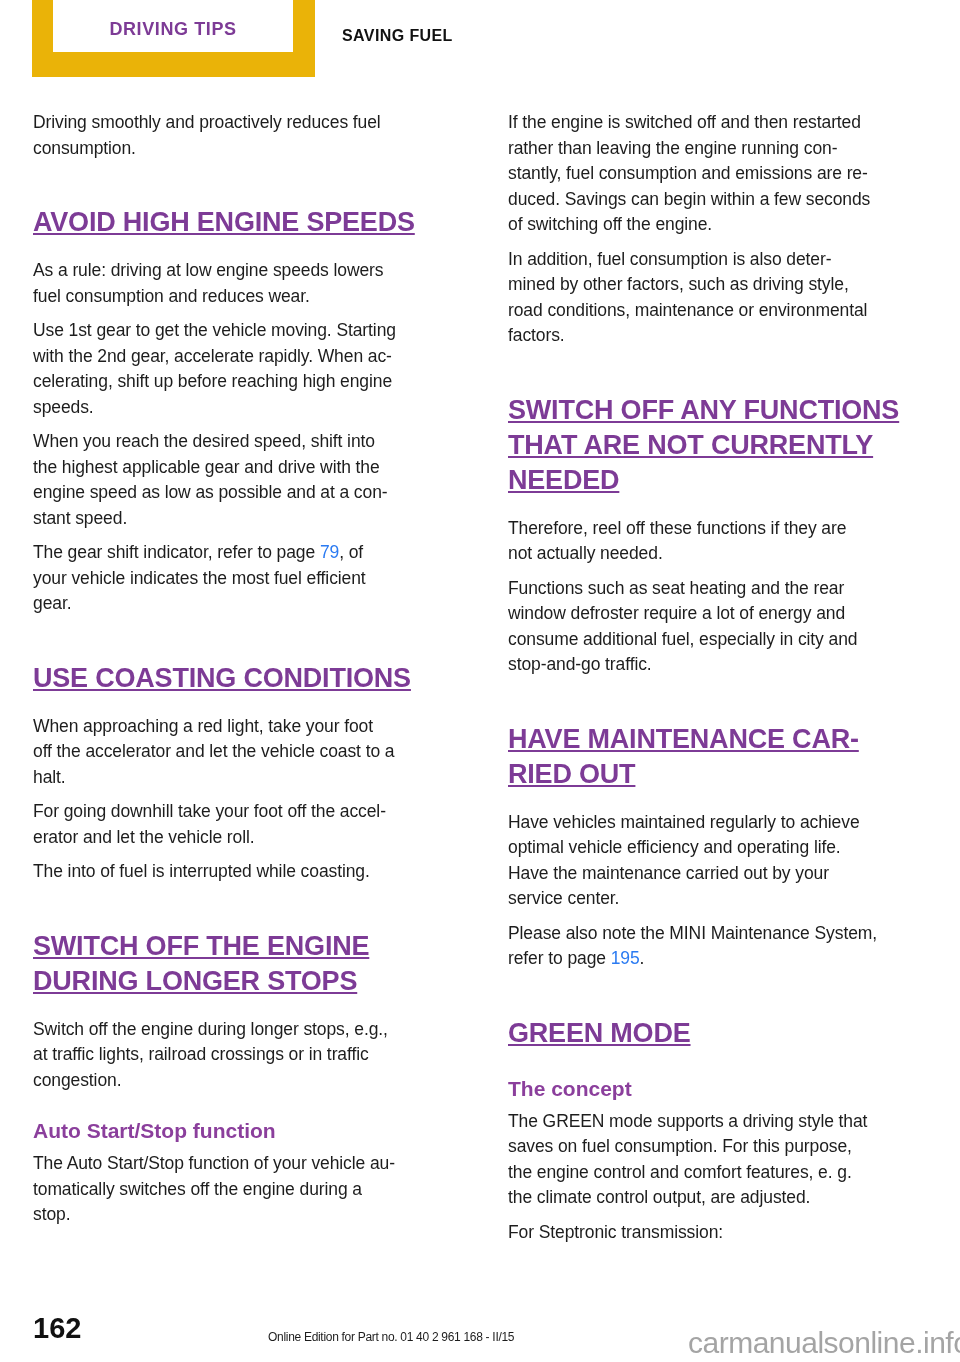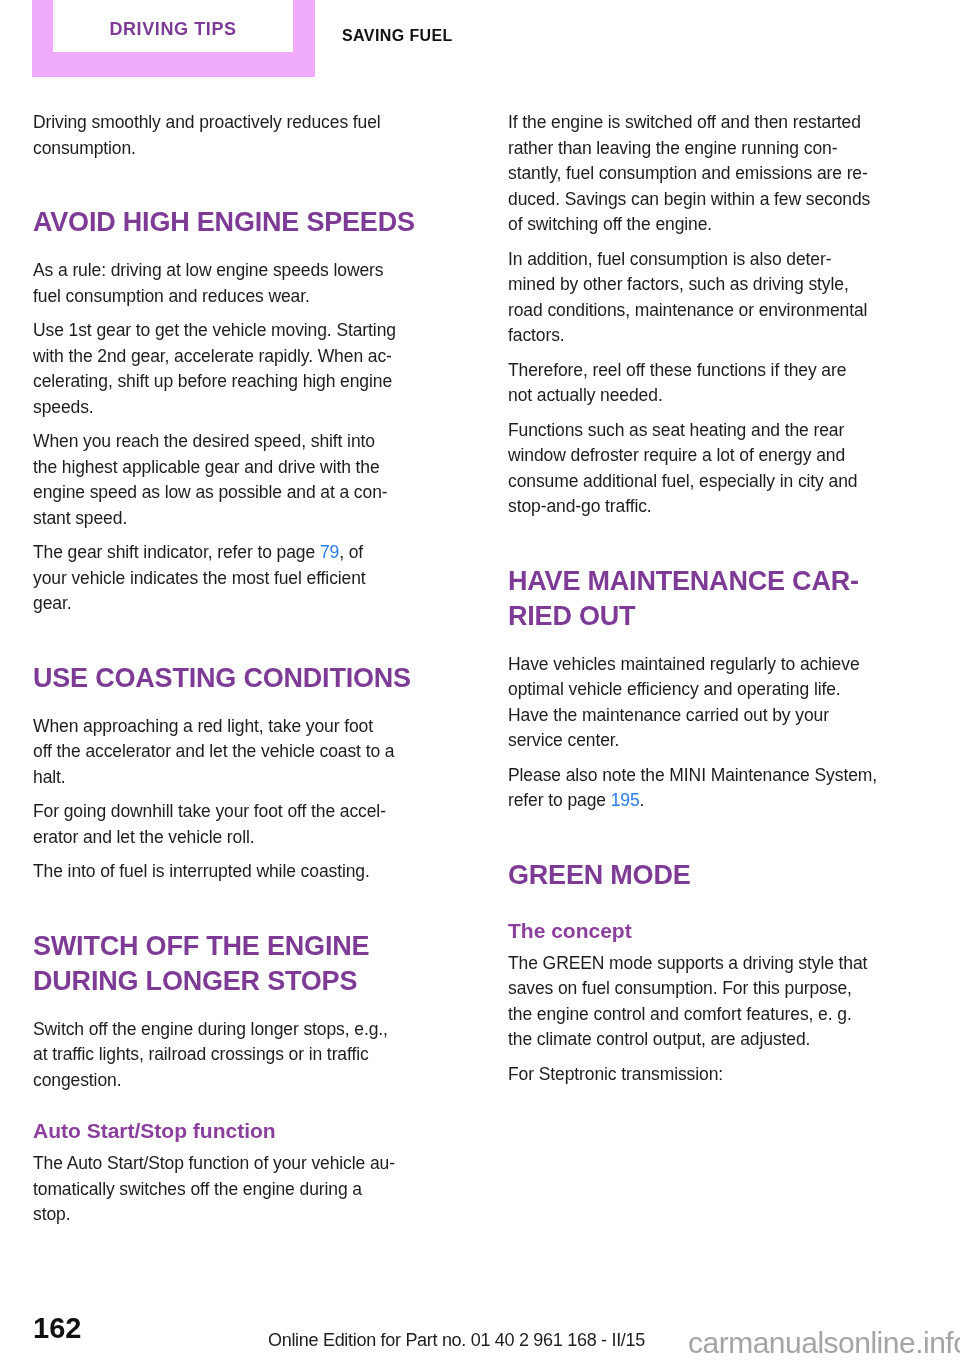--- a/index.html
+++ b/index.html
@@ -9,21 +9,21 @@
     background: #ffffff;
     font-family: "Liberation Sans", sans-serif;
     color: #1d1d1d;
     overflow: hidden;
   }
   
   .header-tab {
     position: absolute;
     left: 32px; top: 0;
     width: 283px; height: 77px;
-    background: #f0abfc;
+    background: #eab308;
   }
   .header-tab .tab-inner {
     position: absolute;
     left: 21px; top: 0;
     width: 240px; height: 52px;
     background: #ffffff;
     display: flex; align-items: center; justify-content: center;
   }
   .header-tab .tab-inner span {
     color: #7d3b96;
@@ -55,20 +55,21 @@
     letter-spacing: -0.1px;
   }
   .col h2 {
     color: #7d3b96;
     font-size: 27px;
     line-height: 35px;
     font-weight: 700;
     letter-spacing: -0.2px;
     margin: 44px 0 18px 0;
     white-space: pre-line;
+    text-decoration: underline;
   }
   .col h3 {
     color: #8b3f9c;
     font-size: 21px;
     line-height: 28px;
     font-weight: 700;
     margin: 24px 0 6px 0;
   }
   .col > :first-child { margin-top: 0; }
   .page-link {
@@ -80,21 +81,21 @@
   .page-number {
     position: absolute;
     left: 33px; top: 1312px;
     font-size: 29px;
     font-weight: 700;
     color: #111111;
   }
   .footer-note {
     position: absolute;
     left: 268px; top: 1330px;
-    font-size: 18px;
+    font-size: 12px;
     letter-spacing: -0.3px;
     color: #1d1d1d;
   }
   .watermark {
     position: absolute;
     left: 688px; top: 1326px;
     font-size: 30px;
     letter-spacing: -0.5px;
     color: rgba(148,148,148,0.85);
     white-space: nowrap;
@@ -148,20 +149,23 @@
 <div class="col col-right">
   <p>If the engine is switched off and then restarted
 rather than leaving the engine running con-
 stantly, fuel consumption and emissions are re-
 duced. Savings can begin within a few seconds
 of switching off the engine.</p>
   <p>In addition, fuel consumption is also deter-
 mined by other factors, such as driving style,
 road conditions, maintenance or environmental
 factors.</p>
+  <h2>SWITCH OFF ANY FUNCTIONS
+THAT ARE NOT CURRENTLY
+NEEDED</h2>
   <p>Therefore, reel off these functions if they are
 not actually needed.</p>
   <p>Functions such as seat heating and the rear
 window defroster require a lot of energy and
 consume additional fuel, especially in city and
 stop-and-go traffic.</p>
   <h2>HAVE MAINTENANCE CAR-
 RIED OUT</h2>
   <p>Have vehicles maintained regularly to achieve
 optimal vehicle efficiency and operating life.

